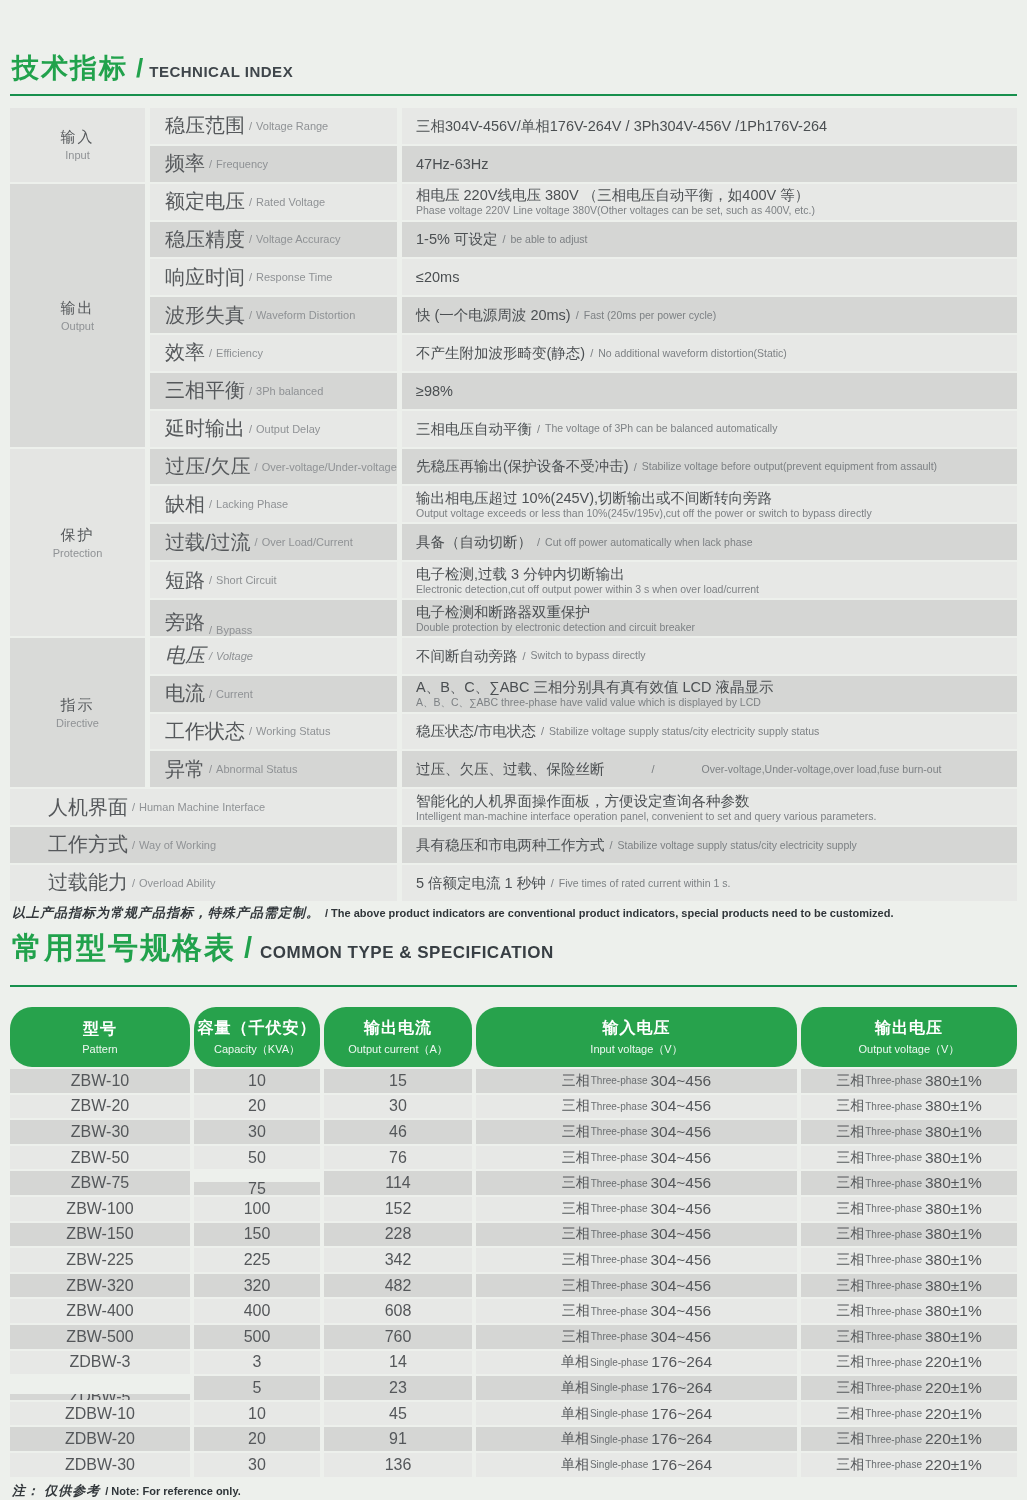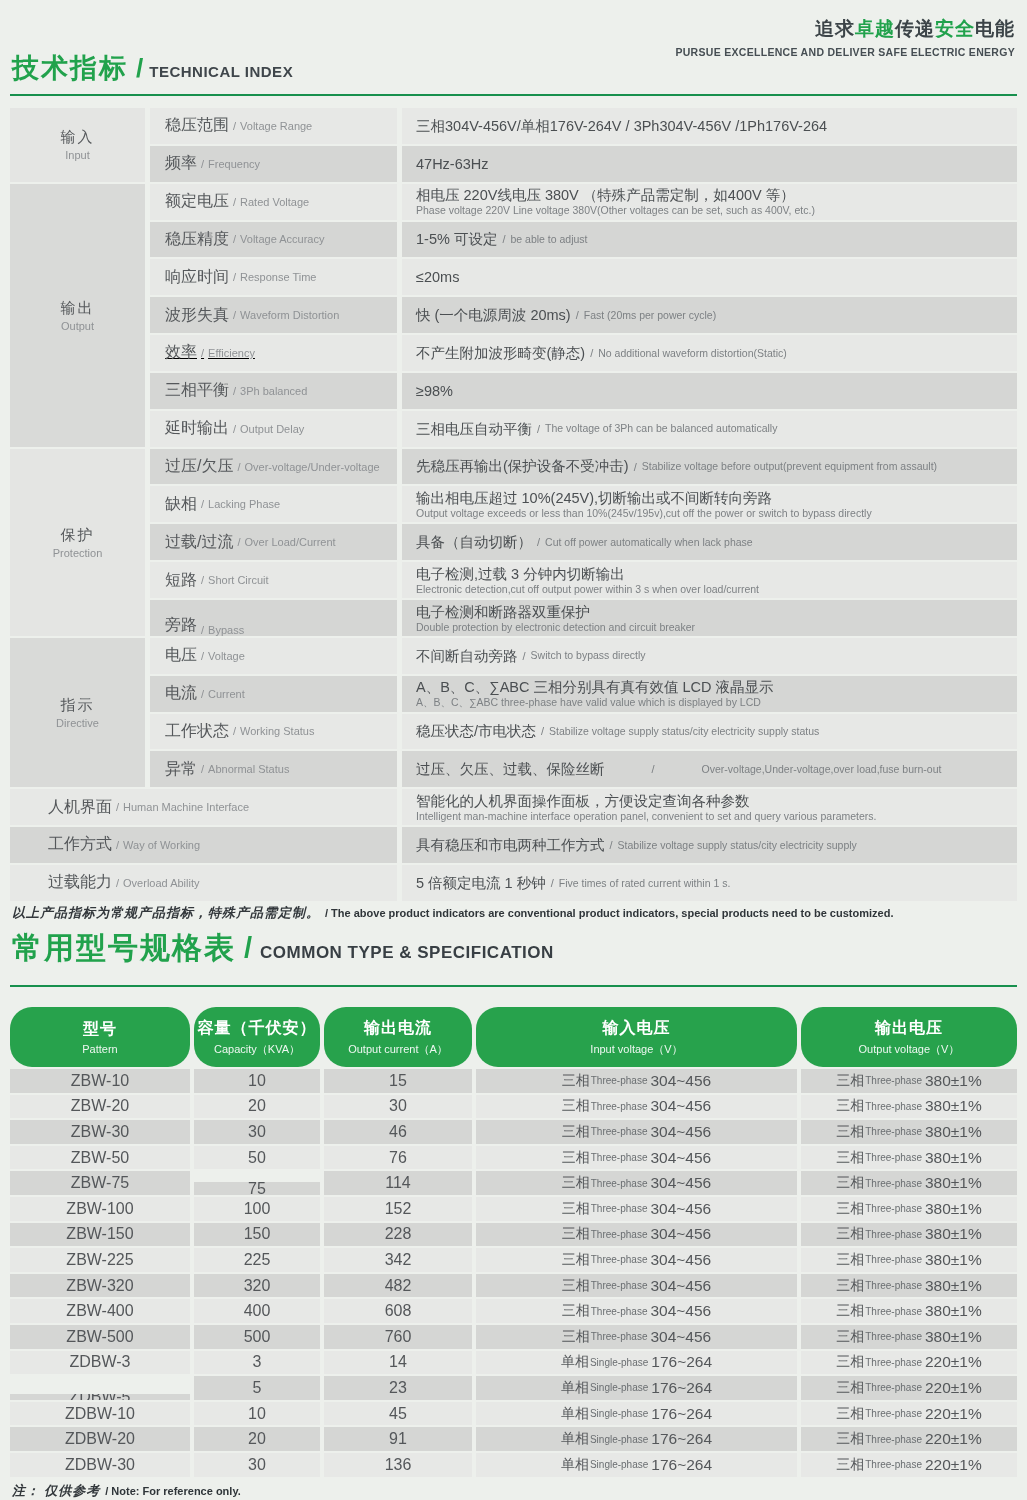--- a/index.html
+++ b/index.html
@@ -37,21 +37,21 @@
     position:absolute;left:10px;top:108px;width:1007px;
     display:grid;grid-template-columns:135px 247px 615px;
     grid-template-rows:repeat(21,35.85px);
     column-gap:5px;row-gap:2px;
   }
   .sec-label{grid-column:1;display:flex;flex-direction:column;align-items:center;justify-content:center;}
   .sec-cn{font-size:15px;color:var(--sub-ink);letter-spacing:2px;}
   .sec-en{font-size:11px;color:var(--faint);margin-top:2px;}
   .sub-label{grid-column:2;display:flex;align-items:center;padding-left:15px;white-space:nowrap;overflow:hidden;}
   .merged-label{grid-column:1 / span 2;display:flex;align-items:center;padding-left:38px;white-space:nowrap;overflow:hidden;}
-  .l-cn{font-size:16px;color:var(--sub-ink);}
+  .l-cn{font-size:20px;color:var(--sub-ink);}
   .l-sep{font-size:11px;color:var(--faint);margin:0 4px;}
   .l-en{font-size:11px;color:var(--faint);}
   .val{grid-column:3;display:flex;align-items:center;padding-left:14px;overflow:hidden;}
   .val.stacked{flex-direction:column;align-items:flex-start;justify-content:center;}
   .v-cn{font-size:14.5px;color:var(--val-ink);white-space:nowrap;line-height:1.25;}
   .v-sep{font-size:11px;color:var(--val-en);margin:0 5px;}
   .v-en{font-size:10.5px;color:var(--val-en);white-space:nowrap;line-height:1.2;}
   .rl{background:var(--row-light);} .rd{background:var(--row-dark);}
   .sl{background:var(--sec-light);} .sd{background:var(--sec-dark);}
   
@@ -78,24 +78,20 @@
   .cell{display:flex;align-items:center;justify-content:center;font-size:16px;color:#54575a;overflow:hidden;white-space:nowrap;}
   .ph-cn{font-size:14px;color:#54575a;}
   .ph-en{font-size:10px;color:#6a6e71;margin:0 1px;}
   .ph-val{font-size:15.5px;color:#54575a;margin-left:2px;}
 </style>
 </head>
 <body>
 
 <div class="page">
 
-  <div class="slogan">
-    <div class="slogan-cn"><span>追求</span><span class="g">卓越</span><span>传递</span><span class="g">安全</span><span>电能</span></div>
-    <div class="slogan-en">PURSUE EXCELLENCE AND DELIVER SAFE ELECTRIC ENERGY</div>
-  </div>
 
   <div class="title1">
     <span class="t-cn">技术指标</span><span class="t-sep">/</span><span class="t-en">TECHNICAL INDEX</span>
   </div>
   <div class="rule" id="rule1"></div>
 
   <div id="tech-table">
       <div class="sec-label sl" style="grid-row: 1 / span 2;">
         <div class="sec-cn">输入</div>
         <div class="sec-en">Input</div>
@@ -127,21 +123,21 @@
       </div>
       <div class="val rd" style="grid-row: 2;">
         <span class="v-cn">47Hz-63Hz</span>
       </div>
       <div class="sub-label rl" style="grid-row: 3;">
         <span class="l-cn">额定电压</span>
         <span class="l-sep">/</span>
         <span class="l-en">Rated Voltage</span>
       </div>
       <div class="val rl stacked" style="grid-row: 3;">
-        <div class="v-cn">相电压 220V线电压 380V （特殊产品需定制，如400V 等）</div>
+        <div class="v-cn">相电压 220V线电压 380V （三相电压自动平衡，如400V 等）</div>
         <div class="v-en">Phase voltage 220V Line voltage 380V(Other voltages can be set, such as 400V, etc.)</div>
       </div>
       <div class="sub-label rd" style="grid-row: 4;">
         <span class="l-cn">稳压精度</span>
         <span class="l-sep">/</span>
         <span class="l-en">Voltage Accuracy</span>
       </div>
       <div class="val rd" style="grid-row: 4;">
         <span class="v-cn">1-5% 可设定</span>
         <span class="v-sep">/</span>
@@ -158,21 +154,21 @@
       <div class="sub-label rd" style="grid-row: 6;">
         <span class="l-cn">波形失真</span>
         <span class="l-sep">/</span>
         <span class="l-en">Waveform Distortion</span>
       </div>
       <div class="val rd" style="grid-row: 6;">
         <span class="v-cn">快 (一个电源周波 20ms)</span>
         <span class="v-sep">/</span>
         <span class="v-en">Fast (20ms per power cycle)</span>
       </div>
-      <div class="sub-label rl" style="grid-row: 7; text-decoration: underline;">
+      <div class="sub-label rl" style="grid-row: 7;">
         <span class="l-cn">效率</span>
         <span class="l-sep">/</span>
         <span class="l-en">Efficiency</span>
       </div>
       <div class="val rl" style="grid-row: 7;">
         <span class="v-cn">不产生附加波形畸变(静态)</span>
         <span class="v-sep">/</span>
         <span class="v-en">No additional waveform distortion(Static)</span>
       </div>
       <div class="sub-label rd" style="grid-row: 8;">
@@ -233,21 +229,21 @@
       </div>
       <div class="sub-label rd" style="grid-row: 14; align-items: flex-end;">
         <span class="l-cn">旁路</span>
         <span class="l-sep">/</span>
         <span class="l-en">Bypass</span>
       </div>
       <div class="val rd stacked" style="grid-row: 14;">
         <div class="v-cn">电子检测和断路器双重保护</div>
         <div class="v-en">Double protection by electronic detection and circuit breaker</div>
       </div>
-      <div class="sub-label rl" style="grid-row: 15;">
+      <div class="sub-label rl" style="grid-row: 15; font-style: italic;">
         <span class="l-cn">电压</span>
         <span class="l-sep">/</span>
         <span class="l-en">Voltage</span>
       </div>
       <div class="val rl" style="grid-row: 15;">
         <span class="v-cn">不间断自动旁路</span>
         <span class="v-sep">/</span>
         <span class="v-en">Switch to bypass directly</span>
       </div>
       <div class="sub-label rd" style="grid-row: 16;">

